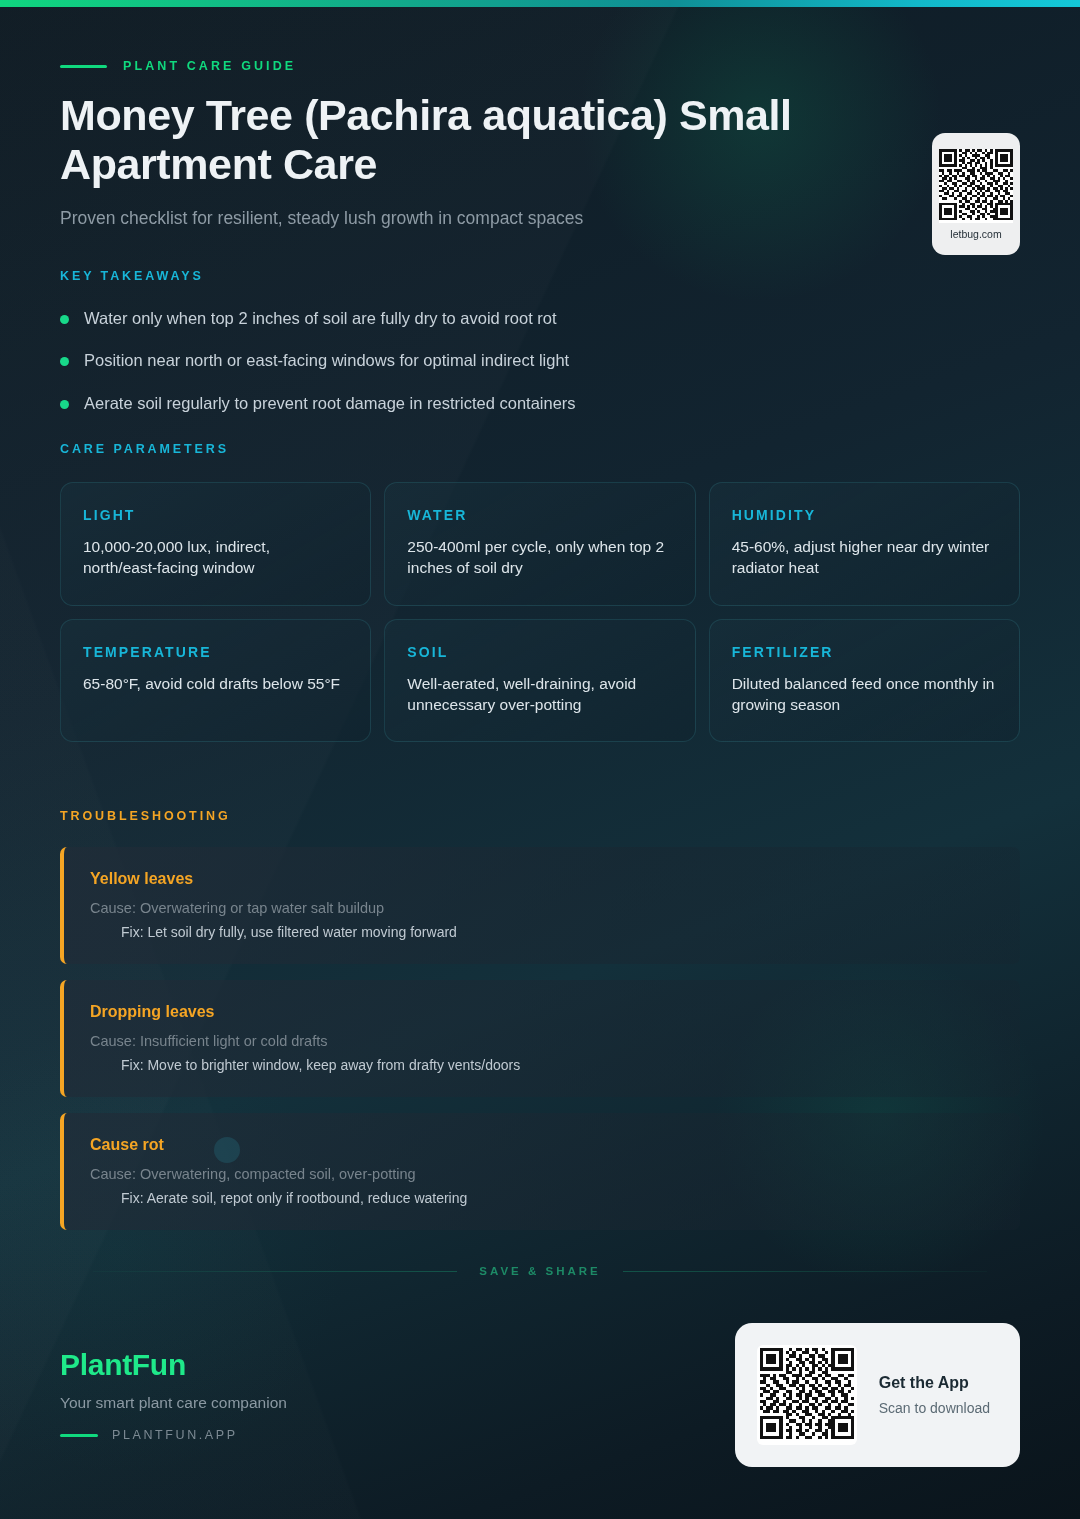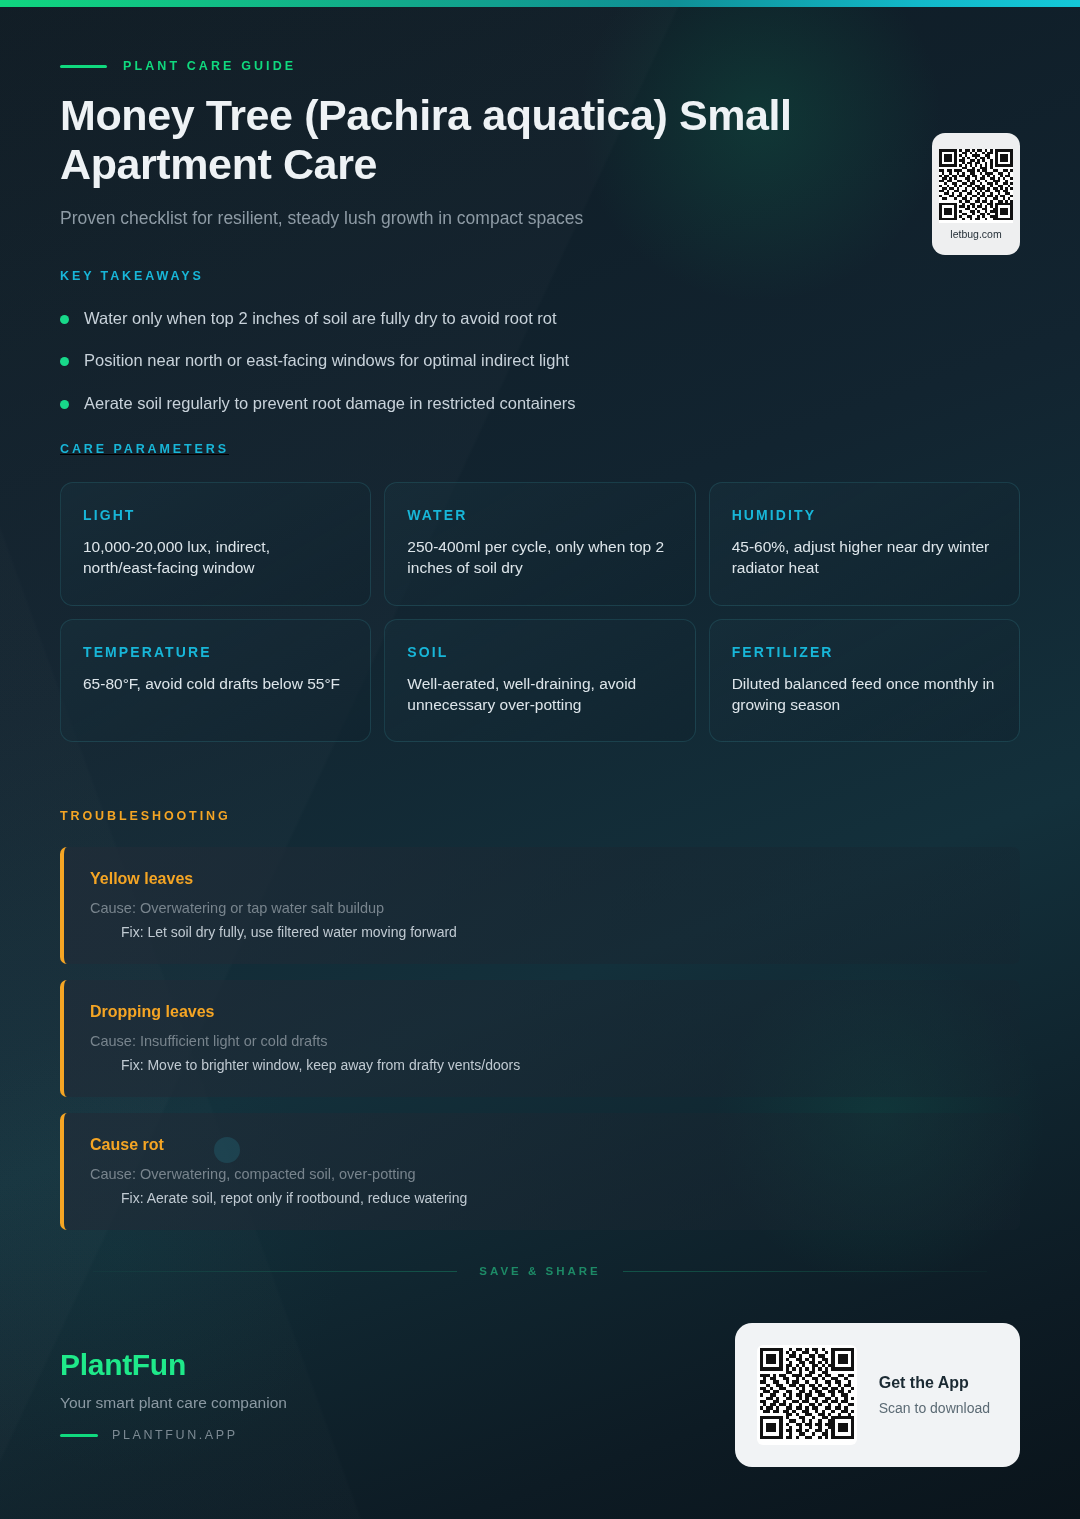--- a/index.html
+++ b/index.html
@@ -76,21 +76,21 @@
   .tk {
     display:flex; align-items:flex-start; gap:15px; margin-bottom:20px;
   }
   .tk .dot {
     width:9px; height:9px; border-radius:50%; background:#18d98a;
     margin-top:8px; flex:0 0 auto;
   }
   .tk .t { font-size:16.5px; color:#c8d2da; line-height:1.35; }
 
   
-  .params-head { margin-top:28px;text-decoration:underline; }
+  .params-head { margin-top:28px; }
   .grid {
     margin-top:26px;
     display:grid; grid-template-columns:repeat(3,1fr); gap:13px;
   }
   .pcard {
     background:linear-gradient(150deg, rgba(24,48,60,.58), rgba(16,34,45,.50));
     border:1px solid rgba(42,110,120,.35);
     border-radius:13px;
     padding:24px 22px 26px 22px;
     min-height:103px;

